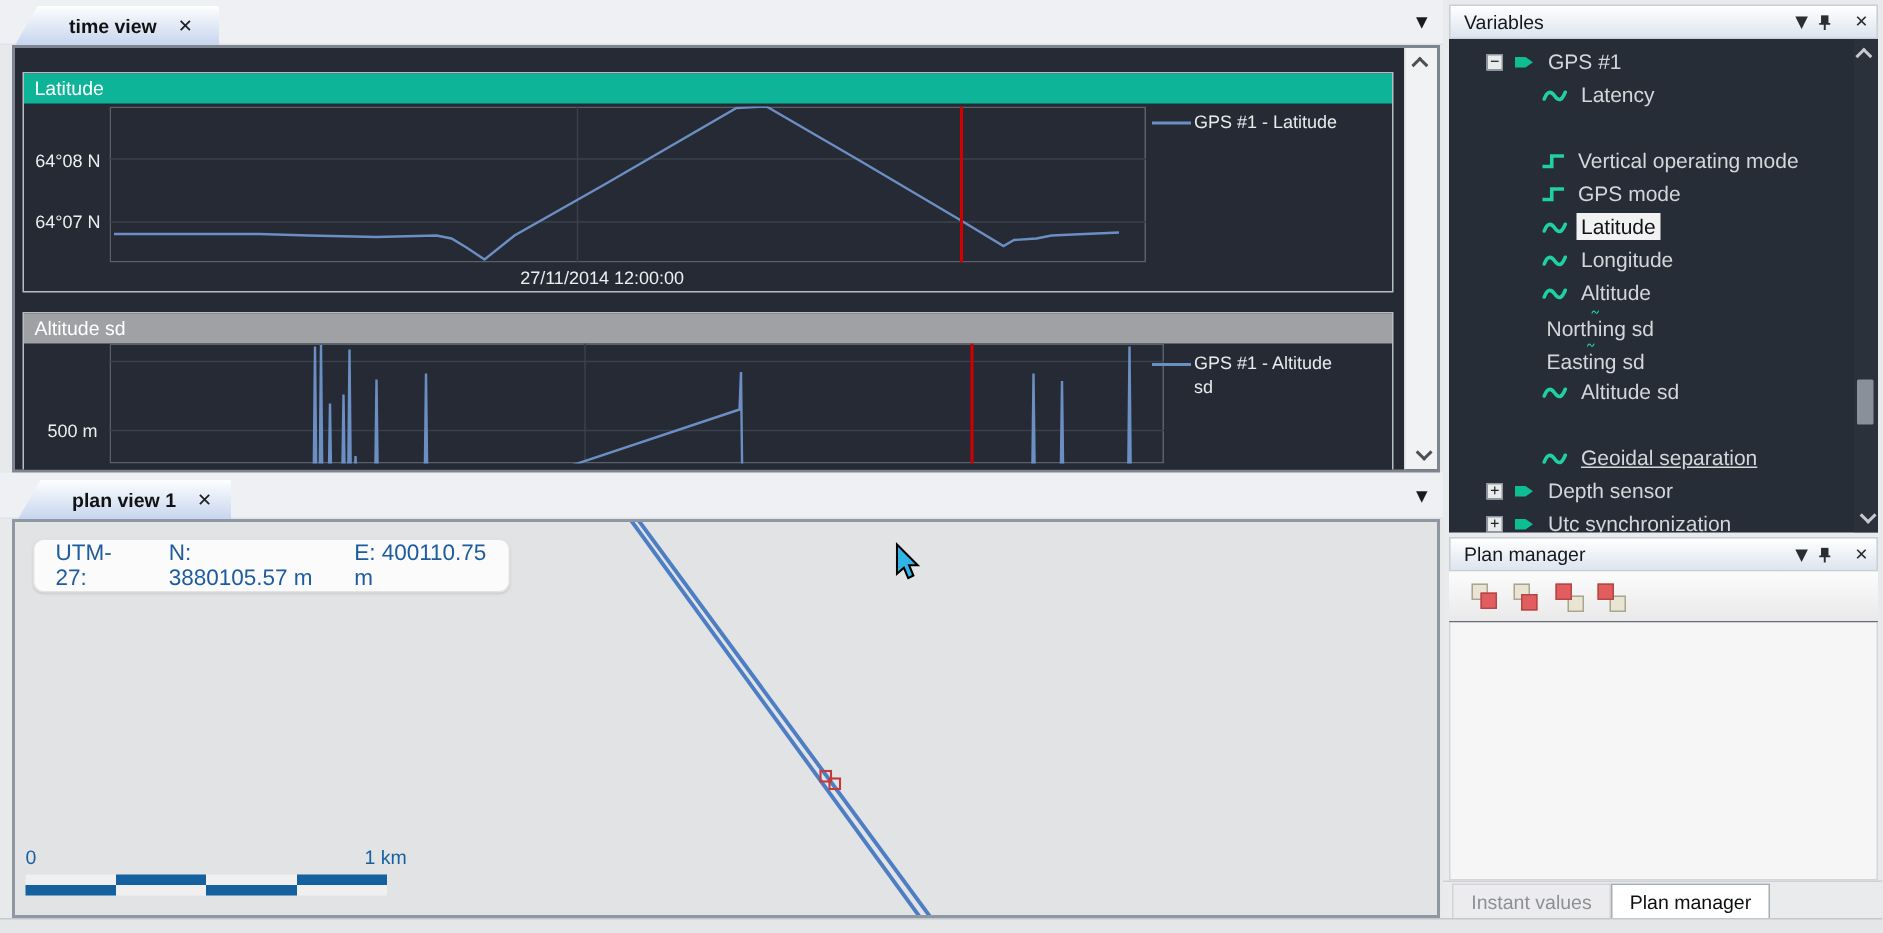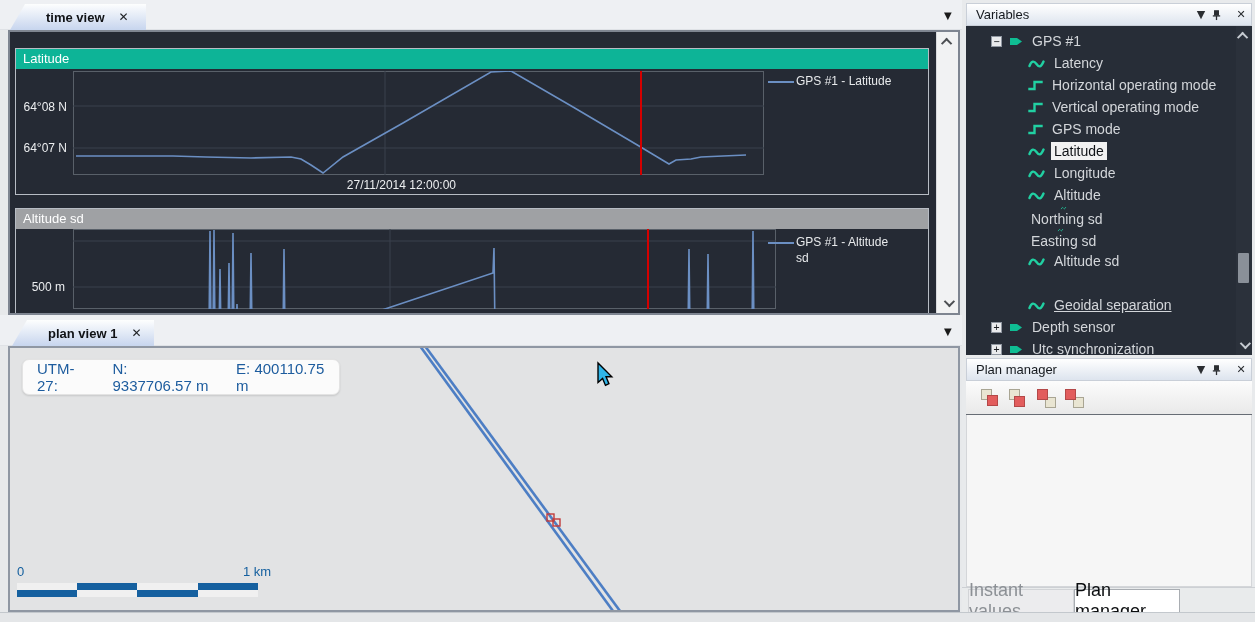--- a/index.html
+++ b/index.html
@@ -56,21 +56,21 @@
   .ebox { width:11px; height:11px; background:#e9eaec; border:1px solid #8f96a0; color:#1c1e22;
           font-size:10px; line-height:9px; text-align:center; margin-right:7px; font-family:"DejaVu Sans Mono",monospace; }
   .gicon { margin-right:6px; }
 
   .pm-toolbar { background:linear-gradient(#fcfcfc,#e9e9e9); border-bottom:1px solid #676d75; }
   .pm-ic { position:absolute; width:22px; height:22px; }
   .sq { position:absolute; width:11px; height:11px; }
   .sq.beige { background:#e9e5d2; border:1px solid #a9a593; }
   .sq.red { background:#e25d5d; border:1px solid #b44848; }
   .pm-content { background:#f6f6f6; border:1px solid #d4d6d9; border-top:none; }
-  .btab { position:absolute; height:24px; display:flex; align-items:center; justify-content:center; font-size:18px; }
+  .btab { position:absolute; height:24px; display:flex; align-items:center; justify-content:center; font-size:13px; }
   .btab.inactive { color:#8c9095; background:#ececee; border:1px solid #d2d4d7; }
   .btab.active { color:#0c0e10; background:#ffffff; border:1px solid #a9adb2; }
 
   svg { display:block; }
 </style>
 </head>
 <body>
 
 <div id="app">
 
@@ -138,21 +138,21 @@
   <div class="abs mappanel" style="left:8px;top:346px;width:952px;height:266px;">
     <svg id="map-svg" class="abs" style="left:0;top:0;" width="948" height="262">
         <line x1="410" y1="-2" x2="603" y2="263" stroke="#4d7ec4" stroke-width="2.6"></line>
         <line x1="415" y1="-2" x2="610" y2="263" stroke="#4d7ec4" stroke-width="2.6"></line>
         <rect x="537" y="166" width="7" height="7" fill="none" stroke="#c23b3b" stroke-width="1.4"></rect>
         <rect x="543" y="171" width="7" height="7" fill="none" stroke="#c23b3b" stroke-width="1.4"></rect>
         <path d="M0,0 L0,17 L4,13.5 L6.5,19.5 L9.5,18 L7,12 L12,12 Z" fill="#2fb5e8" stroke="#000" stroke-width="1.2" transform="translate(588,15) scale(1.15)"></path>
       </svg>
     <div class="abs utm-badge" style="left:12px;top:11px;width:318px;height:36px;">
       <span>UTM-27:</span>
-      <span>N: 9337706.57 m</span>
+      <span>N: 3880105.57 m</span>
       <span>E: 400110.75 m</span>
     </div>
     <div class="scale-lbl" style="left:7px;top:216px;">0</div>
     <div class="scale-lbl" style="left:233px;top:216px;">1 km</div>
     <div class="scale-row" style="left:7px;top:235px;background:linear-gradient(90deg,#f0f0f0 0 25%,#15609f 25% 50%,#f0f0f0 50% 75%,#15609f 75%);"></div>
     <div class="scale-row" style="left:7px;top:242px;background:linear-gradient(90deg,#15609f 0 25%,#f0f0f0 25% 50%,#15609f 50% 75%,#f0f0f0 75%);"></div>
   </div>
 
   <div class="abs" style="left:962px;top:0;width:293px;height:622px;background:#e8eaec;"></div>
 
@@ -179,26 +179,20 @@
           <polygon points="1,3 8,3 13,6.5 8,10 1,10" fill="#0fbd93"></polygon>
         </svg>
         <span class="elabel">GPS #1</span>
       </div>
       <div class="trow" style="top: 26px; left: 62px;">
         <svg class="gicon" width="17" height="13" viewBox="0 0 17 13">
           <path d="M1.5 9 C3.5 3.5,6 3.5,8.5 7 S13 10.5,15.5 4.5" fill="none" stroke="#21d0a2" stroke-width="2.4" stroke-linecap="round"></path>
         </svg>
         <span class="elabel">Latency</span>
       </div>
-      <div class="trow" style="top: 48px; left: 62px;">
-        <svg class="gicon" width="15" height="13" viewBox="0 0 15 13">
-          <path d="M1.5 10 H6.5 V3 H13.5" fill="none" stroke="#21d0a2" stroke-width="2.4" stroke-linecap="square"></path>
-        </svg>
-        <span class="elabel">Horizontal operating mode</span>
-      </div>
       <div class="trow" style="top: 70px; left: 62px;">
         <svg class="gicon" width="15" height="13" viewBox="0 0 15 13">
           <path d="M1.5 10 H6.5 V3 H13.5" fill="none" stroke="#21d0a2" stroke-width="2.4" stroke-linecap="square"></path>
         </svg>
         <span class="elabel">Vertical operating mode</span>
       </div>
       <div class="trow" style="top: 92px; left: 62px;">
         <svg class="gicon" width="15" height="13" viewBox="0 0 15 13">
           <path d="M1.5 10 H6.5 V3 H13.5" fill="none" stroke="#21d0a2" stroke-width="2.4" stroke-linecap="square"></path>
         </svg>

